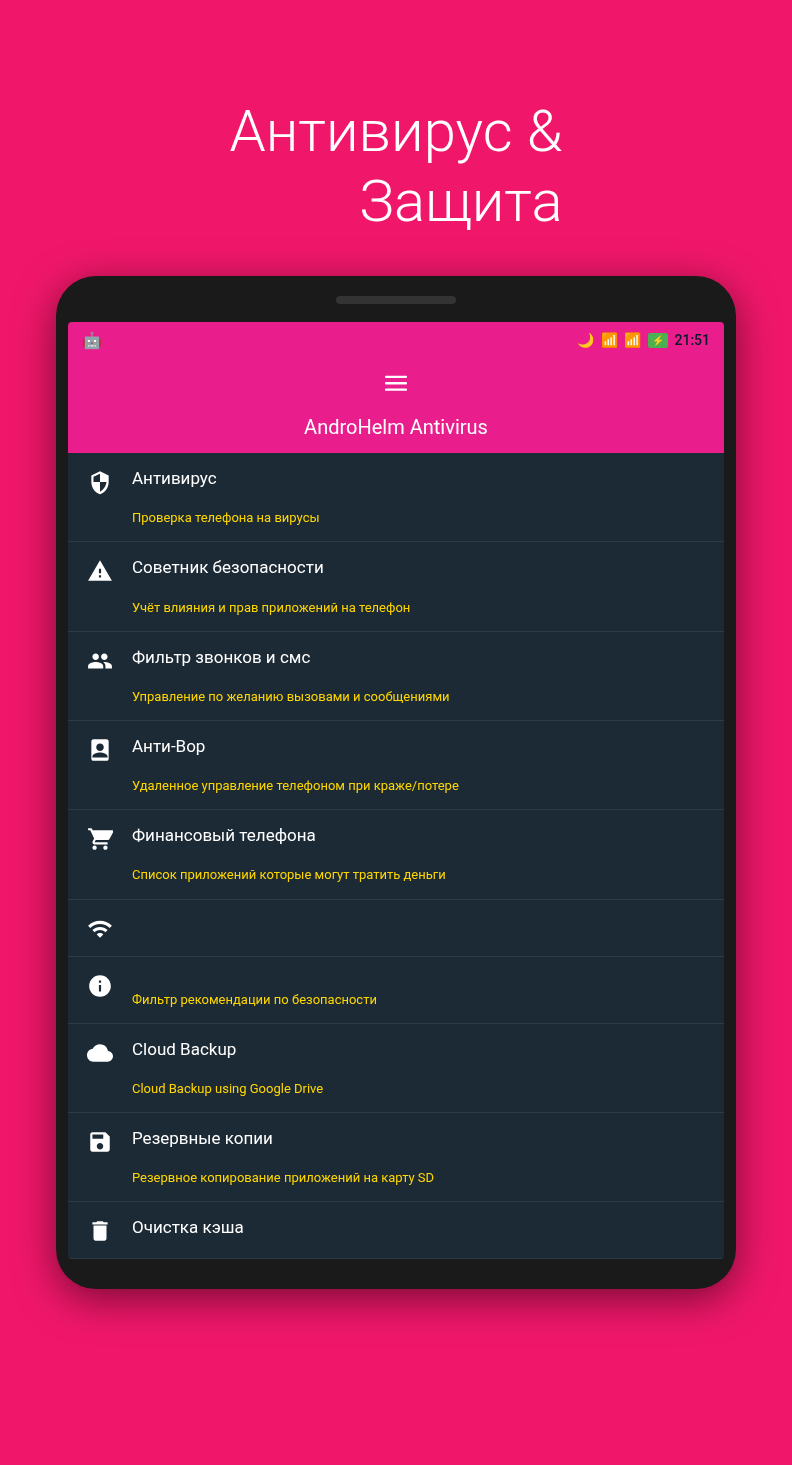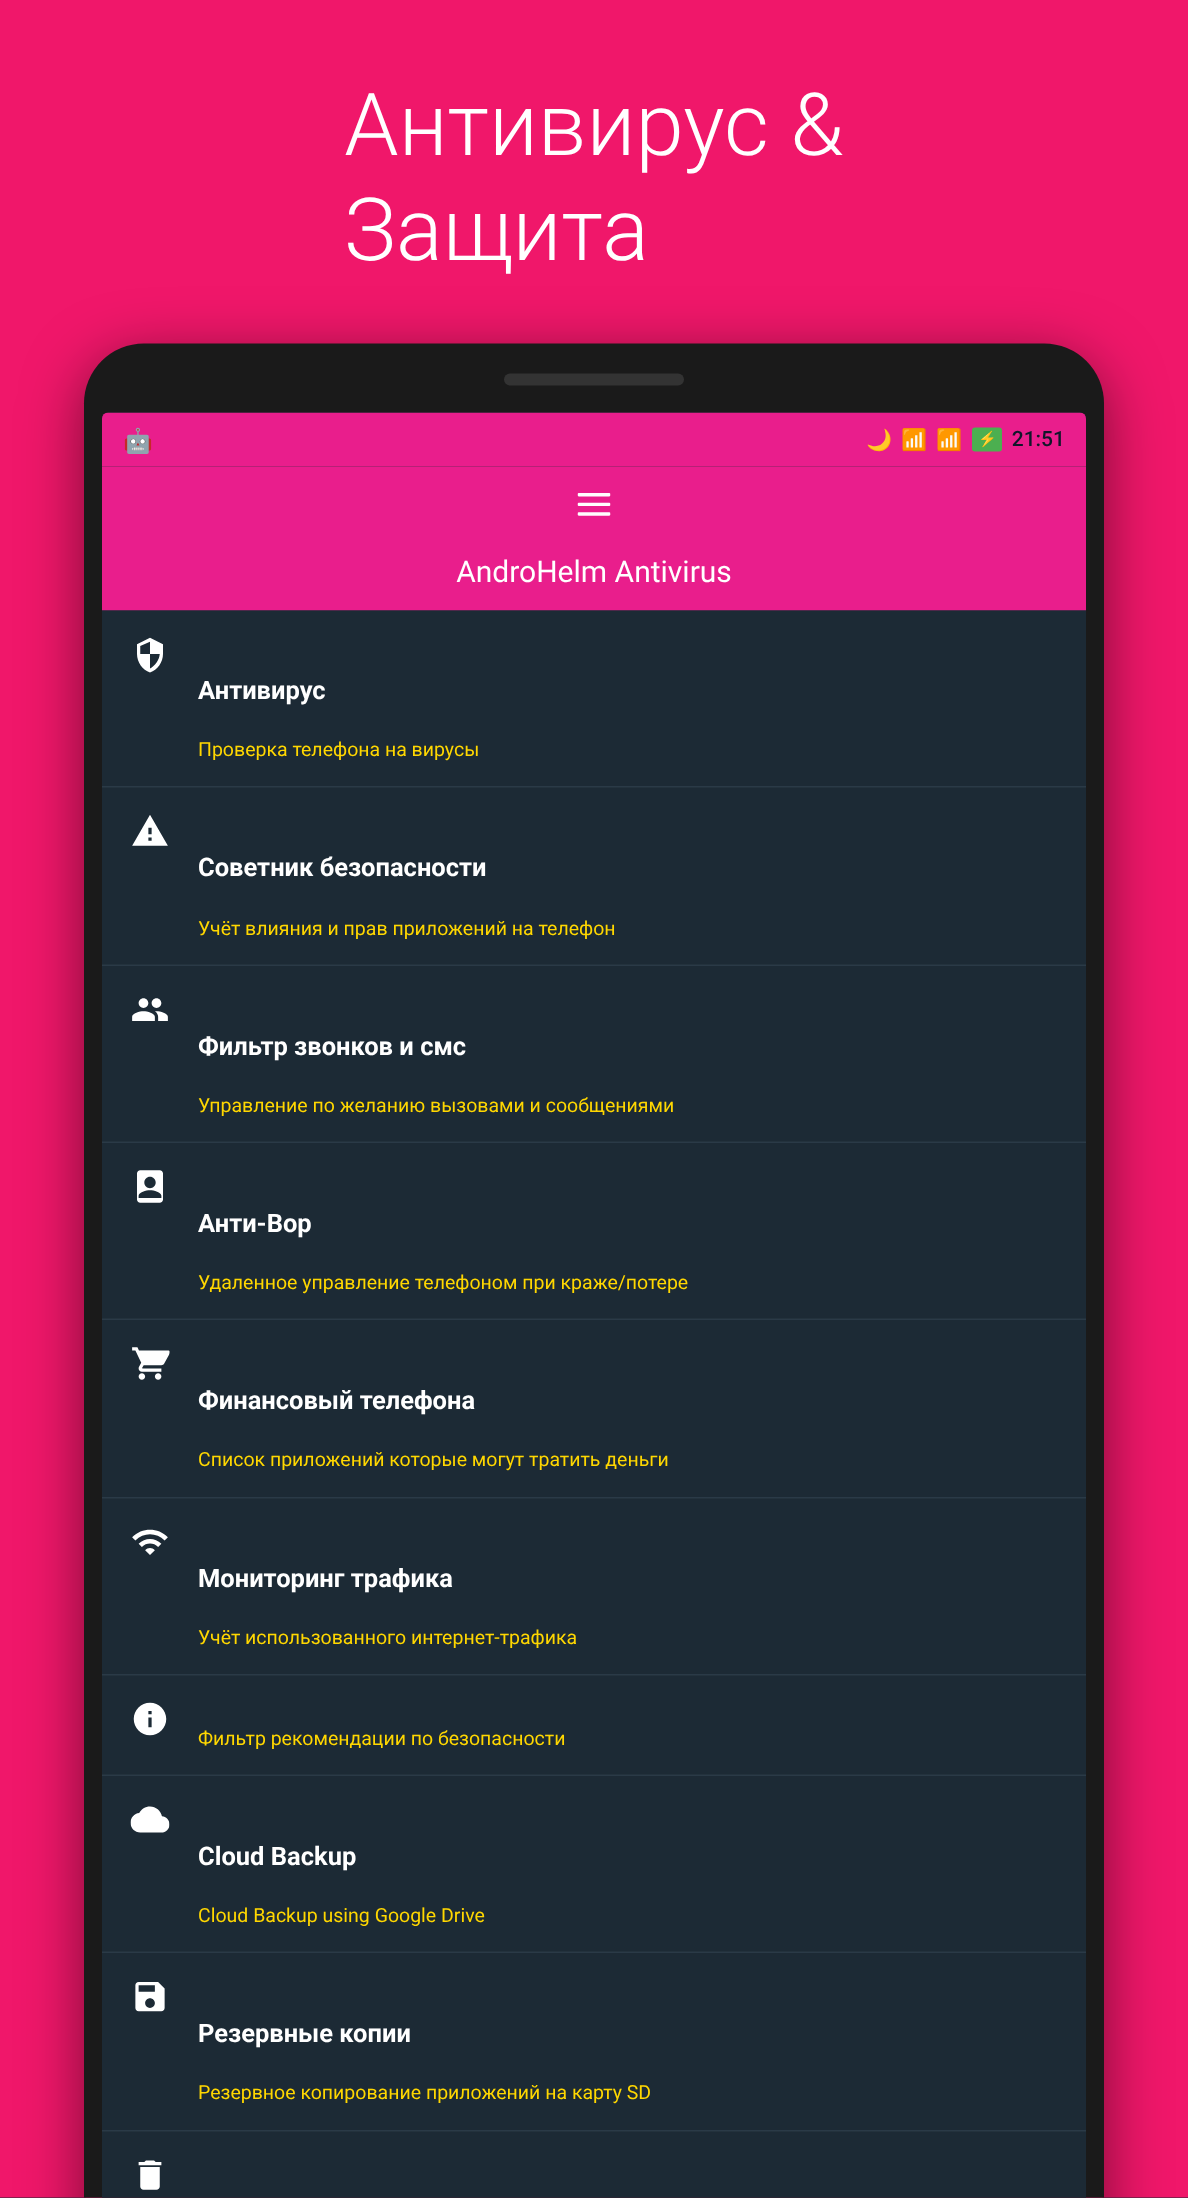--- a/index.html
+++ b/index.html
@@ -12,23 +12,24 @@
       overflow: hidden;
       display: flex;
       flex-direction: column;
       align-items: center;
     }
 
     .page-title {
       color: white;
       font-size: 58px;
       font-weight: 300;
-      text-align: left;
+      text-align: right;
       padding: 50px 60px 30px;
       line-height: 1.2;
+      margin-top: 47px;
     }
 
     .phone-wrapper {
       width: 680px;
       background: #1a1a1a;
       border-radius: 40px;
       padding: 20px 12px 30px;
       margin-top: 10px;
       box-shadow: 0 10px 40px rgba(0,0,0,0.5);
     }
@@ -137,23 +138,22 @@
       height: 26px;
     }
 
     .item-text {
       flex: 1;
     }
 
     .item-title {
       color: white;
       font-size: 17px;
-      font-weight: 700;
+      font-weight: 400;
       line-height: 1.3;
-      margin-top: 29px;
     }
 
     .item-subtitle {
       color: #FFD700;
       font-size: 13px;
       line-height: 1.4;
       margin-top: 20px;
     }
   </style>
 </head>
@@ -247,24 +247,20 @@
       <div class="item-title">Финансовый телефона</div>
       <div class="item-subtitle">Список приложений которые могут тратить деньги</div>
     </div>
   </div>
         <div class="menu-item">
     <div class="item-icon">
       <svg viewBox="0 0 24 24" fill="white" width="26" height="26">
               <path d="M1 9l2 2c4.97-4.97 13.03-4.97 18 0l2-2C16.93 2.93 7.08 2.93 1 9zm8 8l3 3 3-3c-1.65-1.66-4.34-1.66-6 0zm-4-4l2 2c2.76-2.76 7.24-2.76 10 0l2-2C15.14 9.14 8.87 9.14 5 13z"></path>
             </svg>
     </div>
-    <div class="item-text">
-      <div class="item-title">Мониторинг трафика</div>
-      <div class="item-subtitle">Учёт использованного интернет-трафика</div>
-    </div>
   </div>
         <div class="menu-item">
     <div class="item-icon">
       <svg viewBox="0 0 24 24" fill="white" width="26" height="26">
               <path d="M12 2C6.48 2 2 6.48 2 12s4.48 10 10 10 10-4.48 10-10S17.52 2 12 2zm1 15h-2v-6h2v6zm0-8h-2V7h2v2z"></path>
             </svg>
     </div>
     <div class="item-text">
       <div class="item-subtitle">Фильтр рекомендации по безопасности</div>
     </div>

